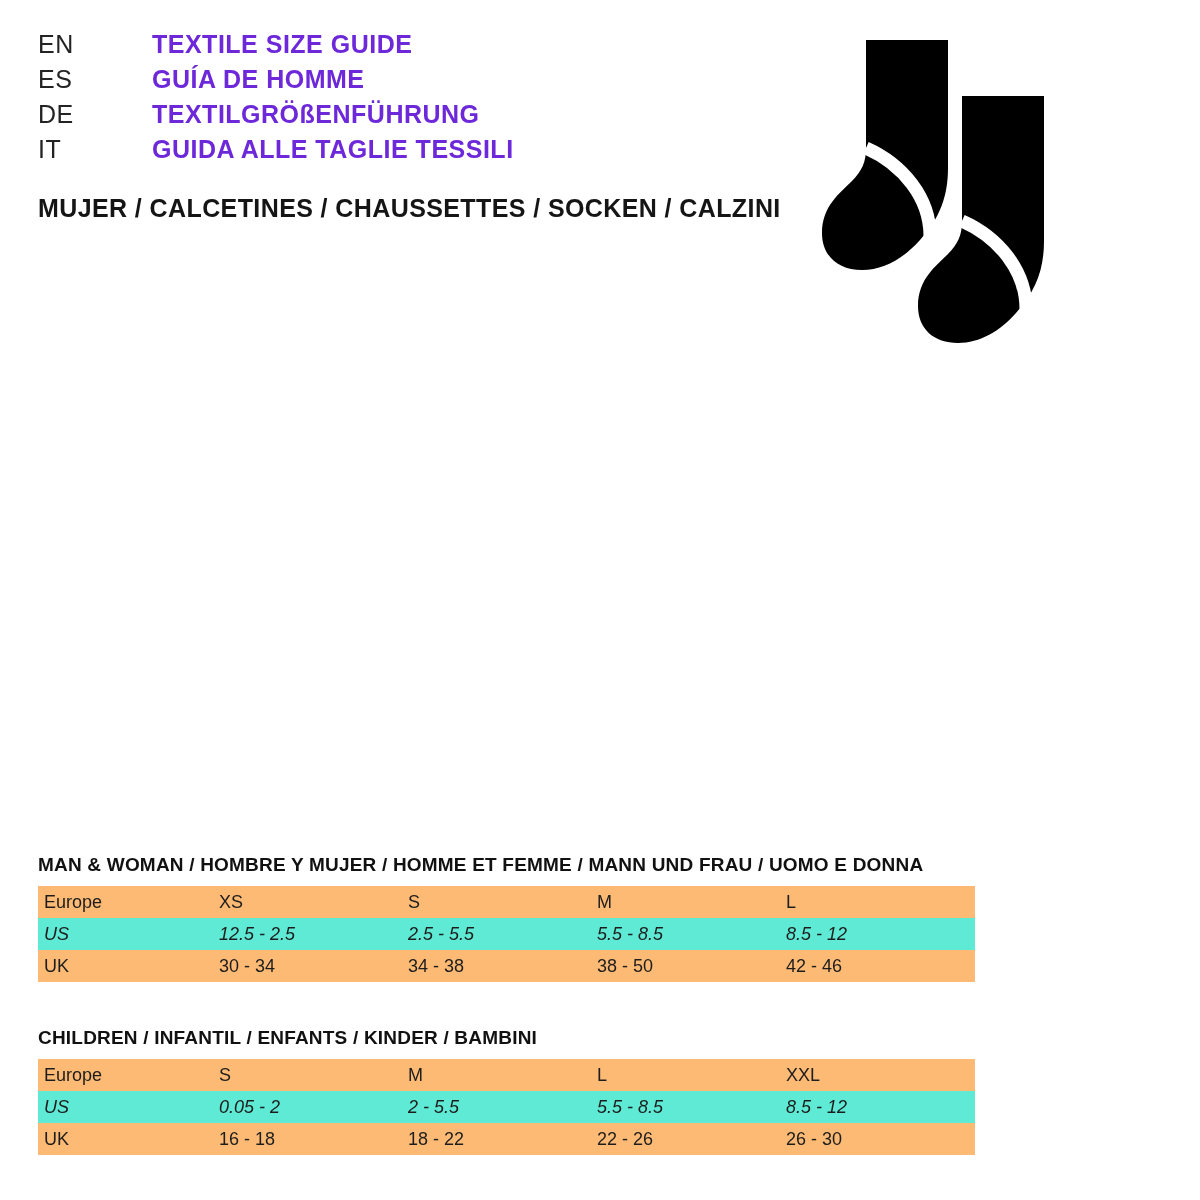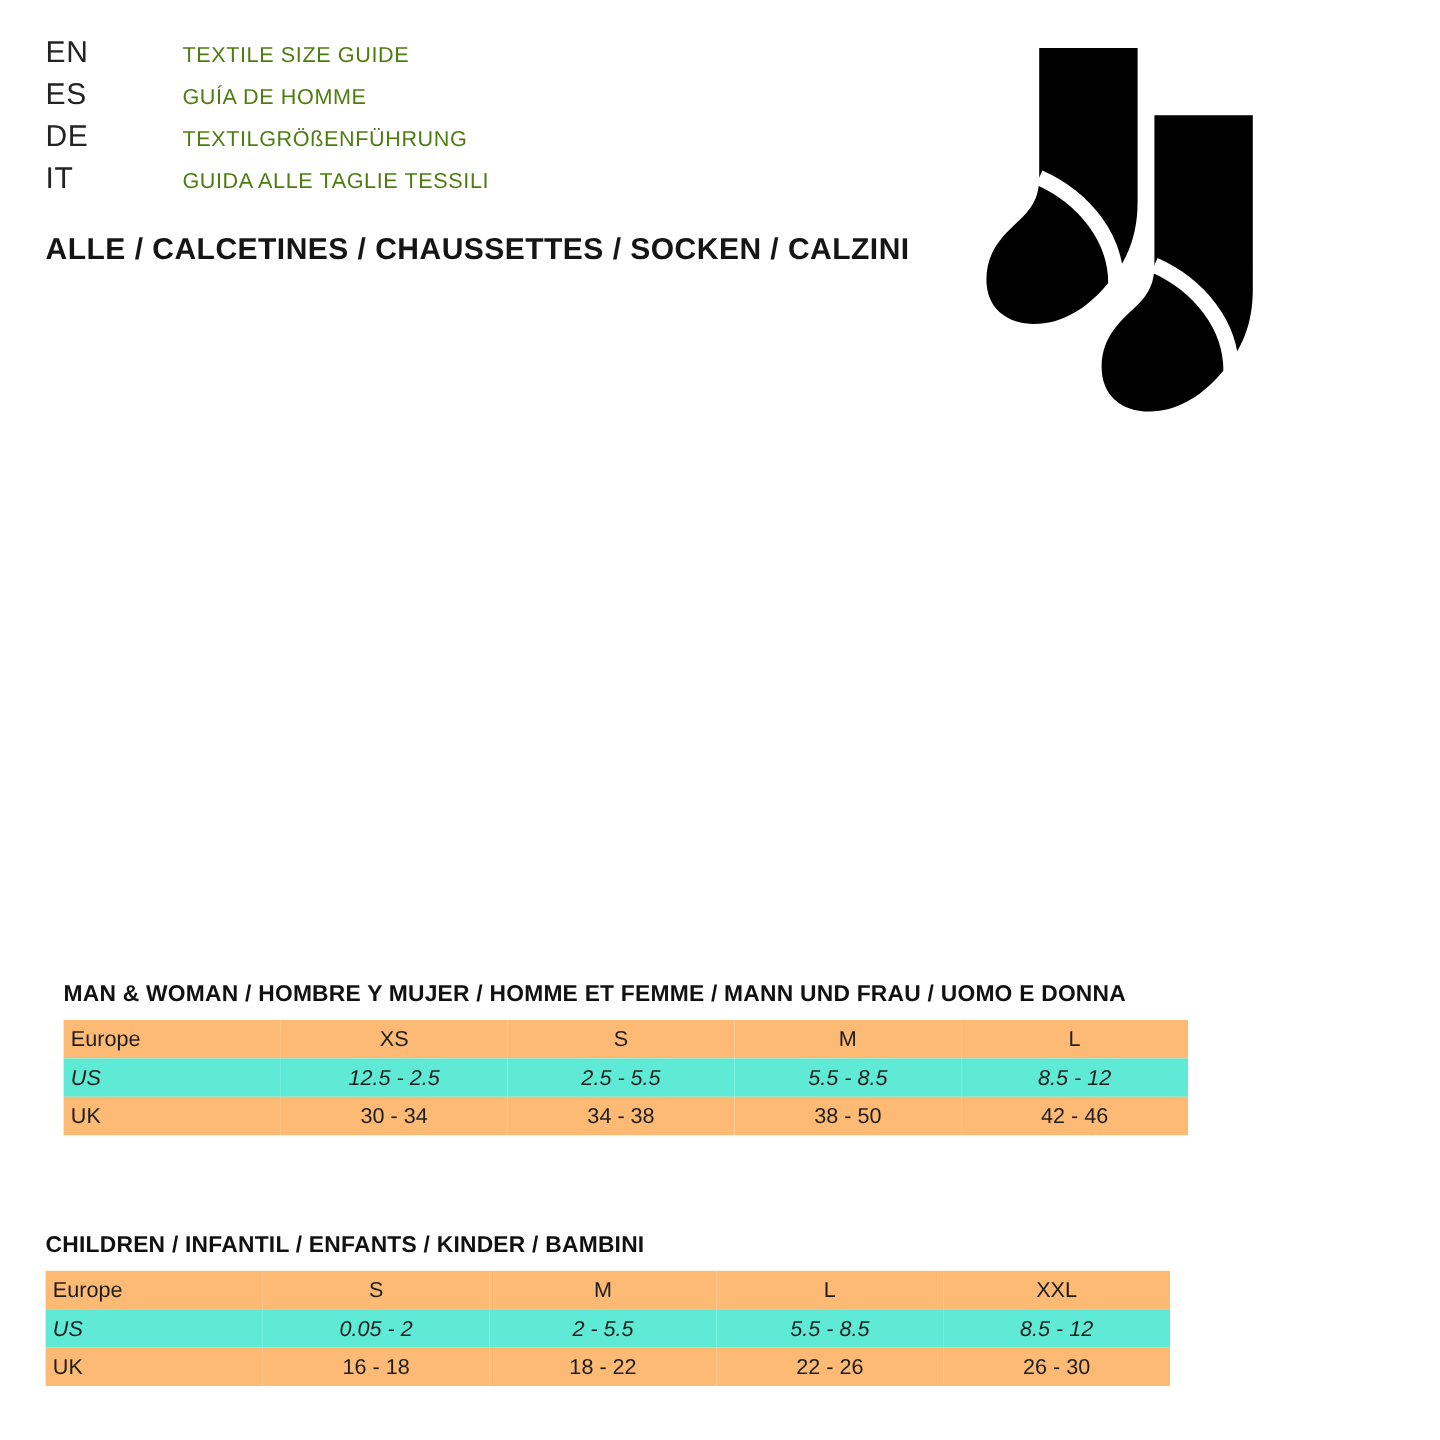--- a/index.html
+++ b/index.html
@@ -30,24 +30,24 @@
     gap: 36px;
   }
   .lang-code {
     width: 78px;
     font-size: 25px;
     font-weight: 400;
     letter-spacing: 0.5px;
     color: #232323;
   }
   .lang-text {
-    font-size: 18px;
-    font-weight: 400;
+    font-size: 25px;
+    font-weight: 700;
     letter-spacing: 0.5px;
-    color: #4d7c0f;
+    color: #6d28d9;
   }
   .product-line {
     margin-top: 24px;
     font-size: 25px;
     font-weight: bold;
     letter-spacing: 0.4px;
     color: #151515;
   }
 
   
@@ -58,21 +58,21 @@
     width: 340px;
     height: 340px;
   }
 
   
   .table-block {
     position: absolute;
     left: 38px;
     width: 930px;
   }
-  .block-man { top: 818px; margin-left: 15px; }
+  .block-man { top: 854px; }
   .block-children { top: 1027px; }
 
   .block-title {
     font-size: 19px;
     font-weight: bold;
     letter-spacing: 0.2px;
     color: #111111;
     margin-bottom: 10px;
     white-space: nowrap;
   }
@@ -86,21 +86,20 @@
     font-size: 18px;
     color: #1d1d1d;
     padding: 0;
   }
   table.size-table td.label {
     width: 175px;
     padding-left: 6px;
     text-align: left;
   }
   table.size-table td.val {
-    text-align: center;
     width: 189px;
   }
   tr.head td {
     background: #fdba74;
   }
   tr.row-odd td {
     background: #5eead4;
     font-style: italic;
   }
   tr.row-even td {
@@ -126,21 +125,21 @@
   <div class="lang-row">
     <div class="lang-code">DE</div>
     <div class="lang-text">TEXTILGRÖßENFÜHRUNG</div>
   </div>
 
   <div class="lang-row">
     <div class="lang-code">IT</div>
     <div class="lang-text">GUIDA ALLE TAGLIE TESSILI</div>
   </div>
 
-  <div class="product-line">ALLE / CALCETINES / CHAUSSETTES / SOCKEN / CALZINI</div>
+  <div class="product-line">MUJER / CALCETINES / CHAUSSETTES / SOCKEN / CALZINI</div>
 </div>
 
 <div class="socks-art">
   <svg width="340" height="340" viewBox="0 0 340 340" xmlns="http://www.w3.org/2000/svg">
 
     <path d="M22 205
              C22 178, 40 165, 52 153
              C62 143, 66 134, 66 120
              L66 12
              L148 12

